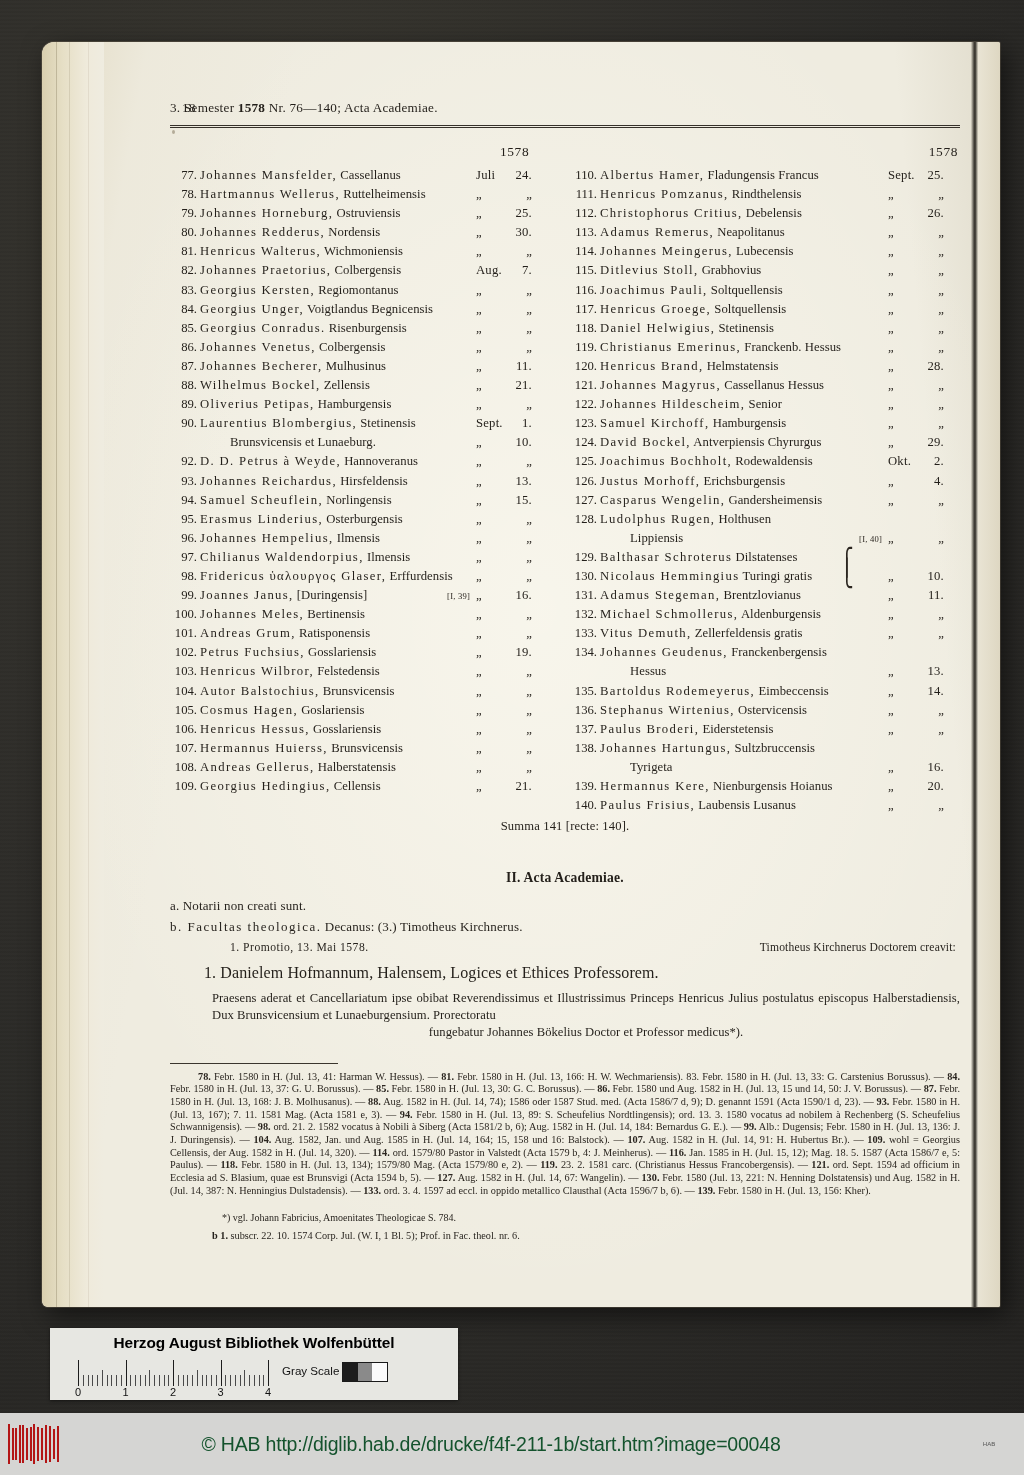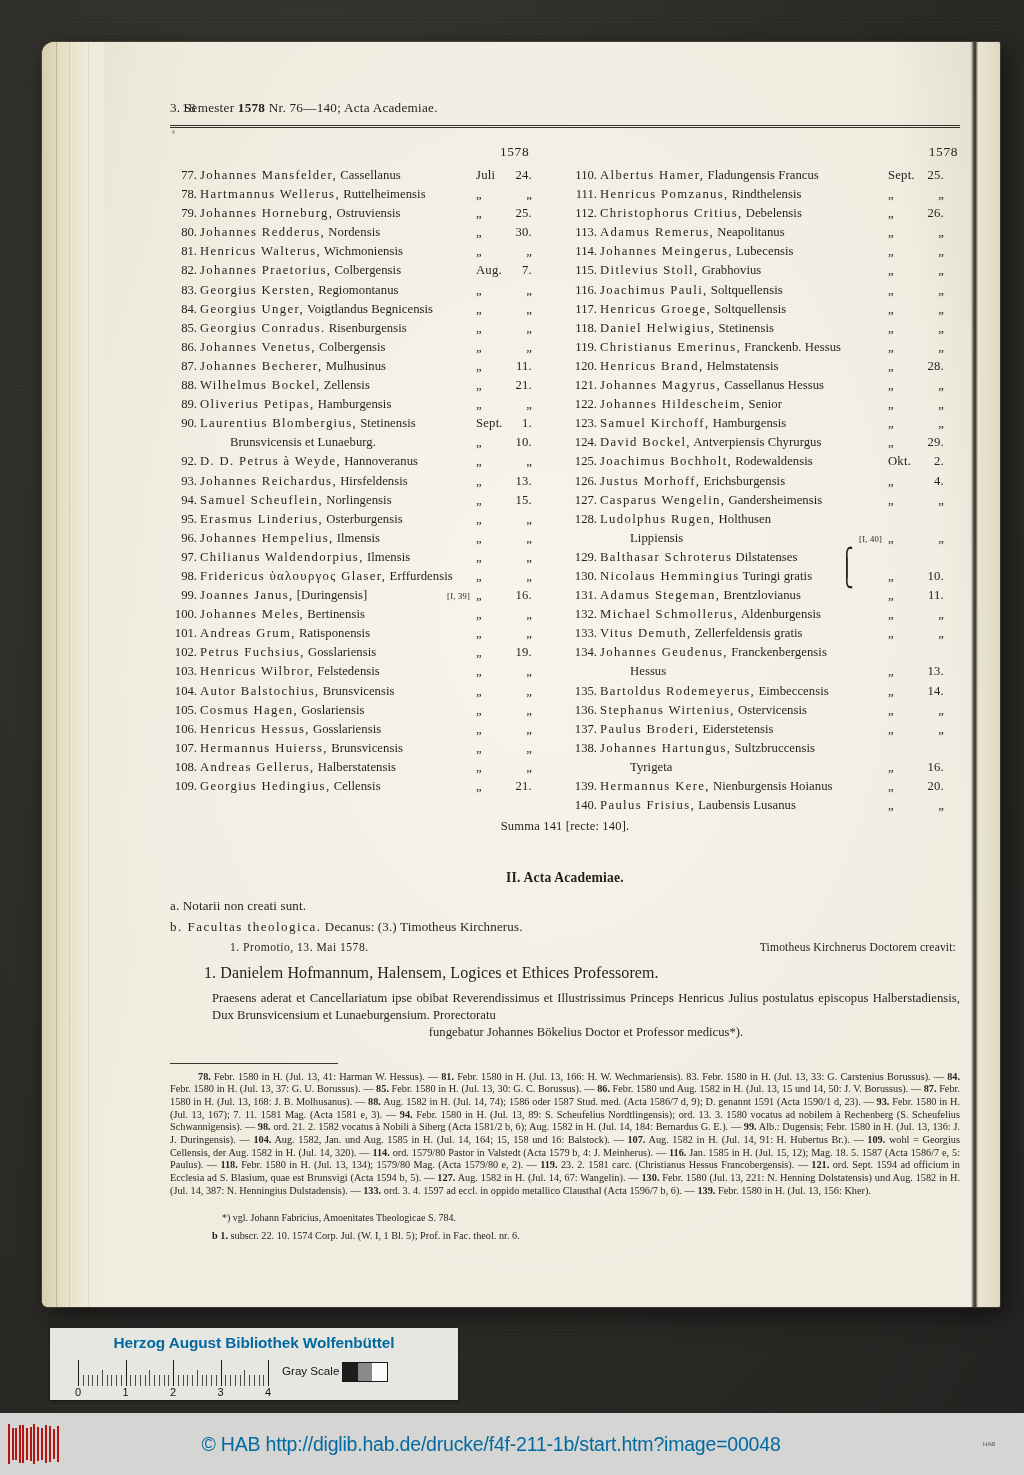--- a/index.html
+++ b/index.html
@@ -165,40 +165,40 @@
   
   #caltarget{
     position:absolute; left:50px; top:1328px;
     width:408px; height:72px;
     background:#e7e7e2;
     box-shadow:0 1px 3px rgba(0,0,0,.5);
     font-family:"Liberation Sans", sans-serif;
   }
   #caltarget .lib{
     text-align:center; font-weight:bold; font-size:15.4px;
-    color:#0369a1; margin-top:6px; letter-spacing:-.1px;
+    color:#000000; margin-top:6px; letter-spacing:-.1px;
   }
   .ruler{ position:absolute; left:28px; top:32px; width:190px; height:26px; }
   .ruler .tick{ position:absolute; bottom:0; width:1px; background:#2c2c2c; }
   .rlabels{ position:absolute; left:22px; top:58px; width:200px; height:14px; }
   .rlabels span{ position:absolute; font-size:11px; color:#111; transform:translateX(-50%); }
   .gslabel{ position:absolute; left:232px; top:36px; font-size:11.6px; color:#111; }
   .gsbox{ position:absolute; left:292px; top:34px; width:46px; height:20px; border:1px solid #1a1a1a; display:flex; }
   .gsbox i{ display:block; height:100%; }
 
   
   #banner{
     position:absolute; left:0; bottom:0; width:1024px; height:62px;
     background:#d5d5d3; display:flex; align-items:center;
   }
   #banner .bars{ width:56px; height:40px; margin-left:8px; position:relative; }
   #banner .bars i{ position:absolute; top:0; width:2px; height:100%; background:#b31515; }
   #banner .url{
     flex:1; text-align:center; font-family:"Liberation Sans", sans-serif;
-    font-size:19.5px; color:#0369a1; letter-spacing:-.2px;
+    font-size:19.5px; color:#14532d; letter-spacing:-.2px;
     transform:translateX(-18px);
   }
   #banner .tiny{
     width:70px; text-align:center; font-size:6px; color:#555;
     font-family:"Liberation Sans", sans-serif;
   }
 </style>
 </head>
 <body>
 

